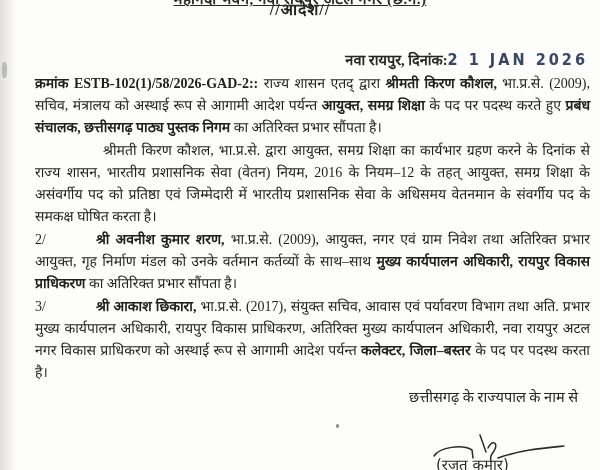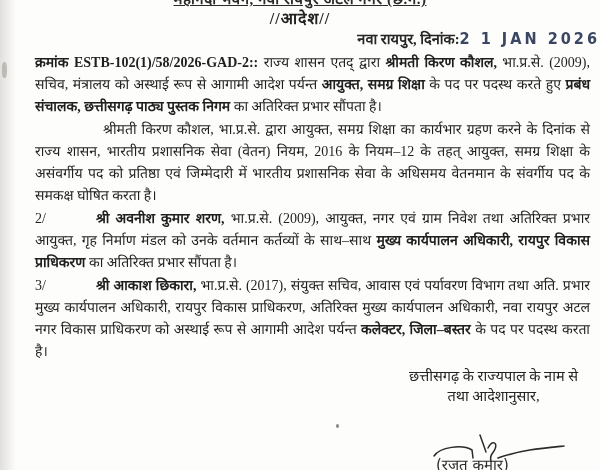--- a/index.html
+++ b/index.html
@@ -18,26 +18,26 @@
     content:"";position:absolute;left:0;top:0;bottom:0;width:16px;
     background:linear-gradient(90deg,rgba(110,105,100,0.20),rgba(255,255,255,0));
     pointer-events:none;z-index:5;
   }
   .top-header{
     position:absolute;top:-12px;left:0;right:0;
     text-align:center;font-weight:700;font-size:15px;
     text-decoration:underline;letter-spacing:.5px;color:#2a2a2a;
   }
   .order-title{
-    padding-top:9px;text-align:center;font-weight:700;
+    text-align:center;font-weight:700;
     font-size:16px;line-height:20px;letter-spacing:1px;color:#222;
   }
   .dateline{
-    text-align:right;font-size:14.5px;line-height:20px;
-    font-weight:600;color:#262626;white-space:nowrap;
+    text-align:right;padding-right:12px;font-size:14.5px;line-height:20px;
+    font-weight:600;color:#262626;white-space:nowrap;margin-top:30px;
   }
   .date-stamp{
     font-family:"DejaVu Sans","Liberation Sans",sans-serif;
     color:#3a4663;font-weight:700;font-size:14.5px;letter-spacing:3px;
     display:inline-block;transform:scaleY(1.08);
   }
   .body-block{
     margin:3px 10px 0 35px;
     font-size:14px;line-height:22px;text-align:justify;color:#1f1f1f;
   }
@@ -84,21 +84,20 @@
 
     <p class="para indent"><span><span>श्रीमती किरण कौशल, भा.प्र.से. द्वारा आयुक्त, समग्र शिक्षा का कार्यभार ग्रहण करने के दिनांक से राज्य शासन, भारतीय प्रशासनिक सेवा (वेतन) नियम, 2016 के नियम–12 के तहत् आयुक्त, समग्र शिक्षा के असंवर्गीय पद को प्रतिष्ठा एवं जिम्मेदारी में भारतीय प्रशासनिक सेवा के अधिसमय वेतनमान के संवर्गीय पद के समकक्ष घोषित करता है।</span></span></p>
 
     <p class="para"><span class="para-num">2/</span><span class="num-gap"></span><span><span class="b">श्री अवनीश कुमार शरण,</span><span> भा.प्र.से. (2009), आयुक्त, नगर एवं ग्राम निवेश तथा अतिरिक्त प्रभार आयुक्त, गृह निर्माण मंडल को उनके वर्तमान कर्तव्यों के साथ–साथ </span><span class="b">मुख्य कार्यपालन अधिकारी, रायपुर विकास प्राधिकरण</span><span> का अतिरिक्त प्रभार सौंपता है।</span></span></p>
 
     <p class="para"><span class="para-num">3/</span><span class="num-gap"></span><span><span class="b">श्री आकाश छिकारा,</span><span> भा.प्र.से. (2017), संयुक्त सचिव, आवास एवं पर्यावरण विभाग तथा अति. प्रभार मुख्य कार्यपालन अधिकारी, रायपुर विकास प्राधिकरण, अतिरिक्त मुख्य कार्यपालन अधिकारी, नवा रायपुर अटल नगर विकास प्राधिकरण को अस्थाई रूप से आगामी आदेश पर्यन्त </span><span class="b">कलेक्टर, जिला–बस्तर</span><span> के पद पर पदस्थ करता है।</span></span></p>
   </div>
 
   <div class="signoff">
     <div>छत्तीसगढ़ के राज्यपाल के नाम से</div>
-    <div>तथा आदेशानुसार,</div>
   </div>
 
   <div class="signature">
     <svg width="140" height="44" viewBox="0 0 140 44">
       <path d="M6 24 C 12 15, 34 12, 44 18 L 45 26" fill="none" stroke="#2b2b2b" stroke-width="1.5" stroke-linecap="round"></path>
       <path d="M52 3 L 58 20" fill="none" stroke="#2b2b2b" stroke-width="1.5" stroke-linecap="round"></path>
       <path d="M60 16 c 4 -8, 10 -6, 7 1 c -2 5, -6 6, -4 12" fill="none" stroke="#2b2b2b" stroke-width="1.5" stroke-linecap="round"></path>
       <path d="M70 26 C 92 18, 116 16, 136 14" fill="none" stroke="#2b2b2b" stroke-width="1.6" stroke-linecap="round"></path>
       <text x="8" y="38" class="sig-name">(रजत कुमार)</text>
     </svg>

